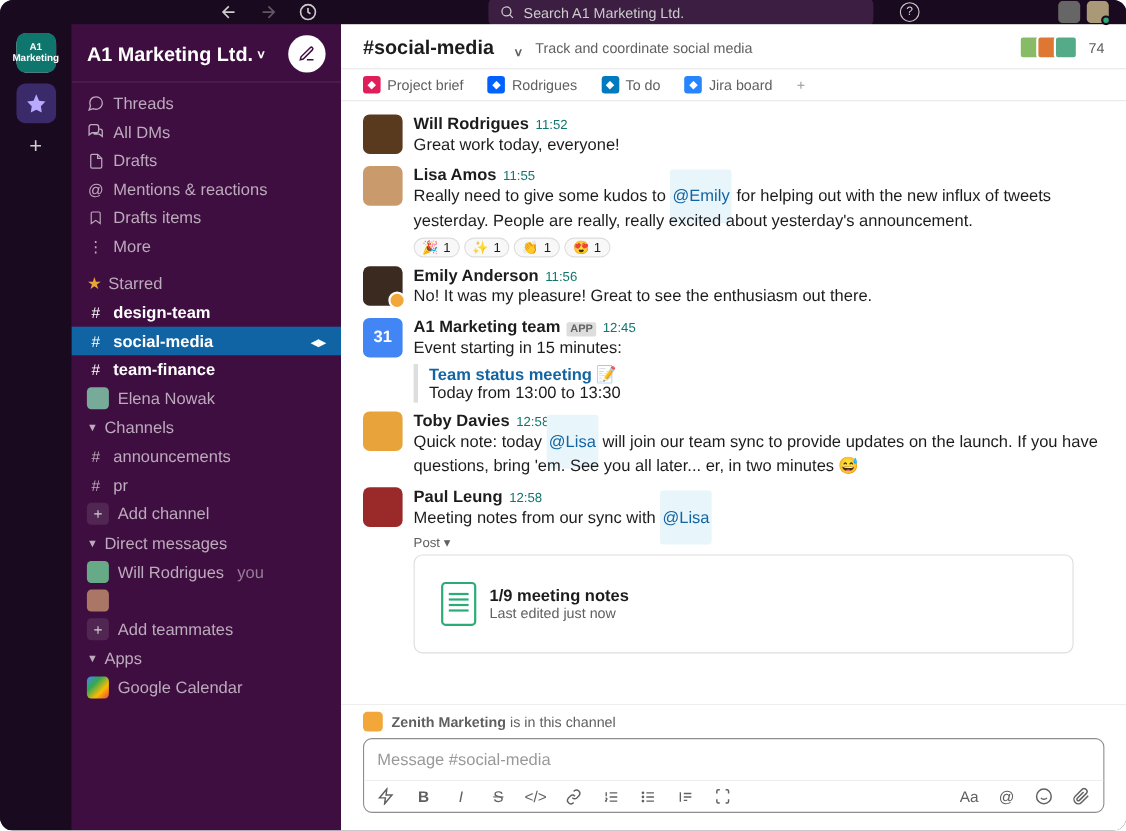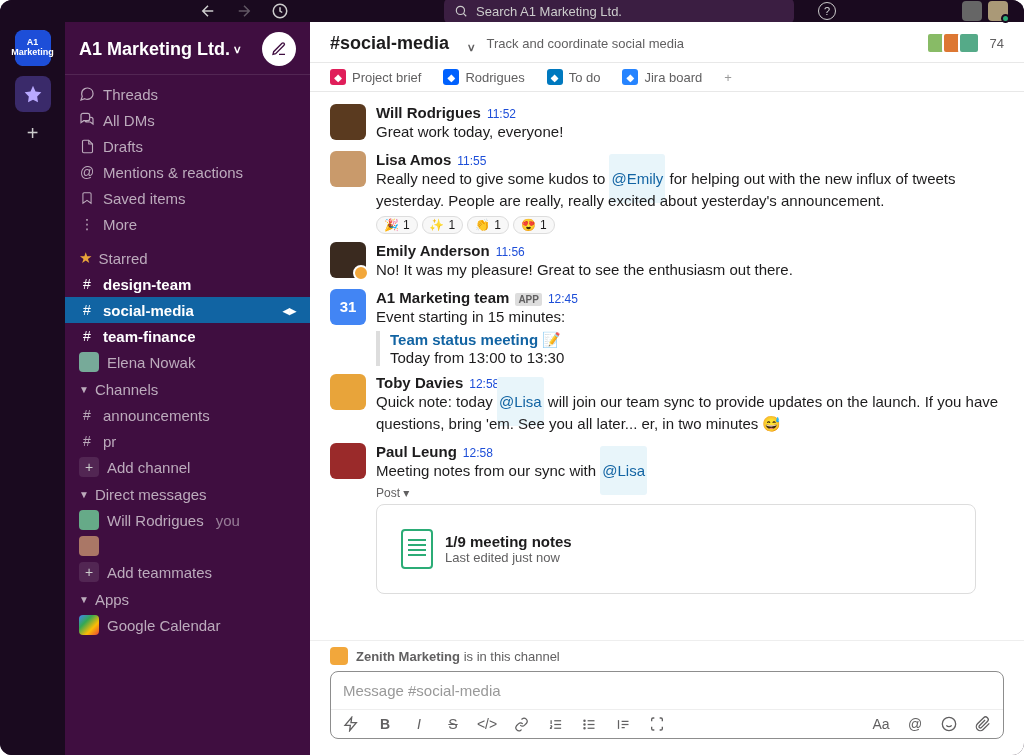--- a/index.html
+++ b/index.html
@@ -52,21 +52,21 @@
 .pins-row { display: flex; align-items: center; gap: 22px; padding: 6px 20px; border-bottom: 1px solid #e8e8e8; font-size: 13px; color: #616061; }
 .pin-item { display: flex; align-items: center; gap: 6px; cursor: pointer; }
 .pin-icon { width: 16px; height: 16px; border-radius: 3px; display: flex; align-items: center; justify-content: center; font-size: 10px; color: #fff; }
 
 .messages { flex: 1; overflow-y: auto; padding: 8px 20px 4px; }
 .msg { display: flex; gap: 10px; padding: 4px 0; }
 .msg-avatar { width: 36px; height: 36px; border-radius: 6px; flex-shrink: 0; }
 .msg-body { flex: 1; min-width: 0; }
 .msg-head { display: flex; align-items: baseline; gap: 6px; }
 .msg-author { font-weight: 900; font-size: 15px; }
-.msg-time { font-size: 12px; color: #1d4ed8; }
+.msg-time { font-size: 12px; color: #0f766e; }
 .app-badge { background: #ddd; color: #616061; font-size: 10px; padding: 1px 3px; border-radius: 2px; font-weight: 700; }
 .msg-text { font-size: 15px; line-height: 1.46; }
 .mention { color: #1264a3; background: #e8f5fa; padding: 16px 2px; border-radius: 3px; }
 .reactions { display: flex; gap: 4px; margin-top: 4px; }
 .reaction { display: flex; align-items: center; gap: 4px; background: #f8f8f8; border: 1px solid #ddd; border-radius: 12px; padding: 1px 7px; font-size: 12px; cursor: pointer; }
 .event-block { border-left: 4px solid #ddd; padding-left: 10px; margin-top: 4px; }
 .event-link { color: #1264a3; font-weight: 700; }
 .post-label { font-size: 12px; color: #616061; margin: 4px 0; }
 .attachment { border: 1px solid #ddd; border-radius: 8px; padding: 24px; display: flex; gap: 12px; align-items: center; max-width: 600px; }
 .doc-icon { width: 32px; height: 40px; border: 2px solid #2bac76; border-radius: 4px; position: relative; }
@@ -123,21 +123,21 @@
       <div class="avatar-sm" style="background:#a97">
           <div class="presence"></div>
         </div>
     </div>
   </div>
 
   <div class="main">
 
     <div class="rail">
       <div class="ws-icon sel">
-        <div class="ws-icon-inner" style="background:#1d4ed8">
+        <div class="ws-icon-inner" style="background:#0f766e">
             <span style="text-align:center;line-height:1.1">A1 Marketing</span>
           </div>
       </div>
       <div class="ws-icon" style="background:#3a2a6a">
         <svg width="20" height="20" viewBox="0 0 24 24" fill="#b9a9ff">
             <path d="M12 2l3 7 7 1-5 5 1 7-6-3-6 3 1-7-5-5 7-1z"></path>
           </svg>
       </div>
       <div class="rail-plus">+</div>
     </div>
@@ -184,21 +184,21 @@
         <div class="side-item">
             <span class="icon">@</span>
             <span>Mentions &amp; reactions</span>
           </div>
         <div class="side-item">
             <span class="icon">
               <svg width="14" height="14" viewBox="0 0 24 24" fill="none" stroke="currentColor" stroke-width="1.8">
                 <path d="M19 21l-7-5-7 5V5a2 2 0 012-2h10a2 2 0 012 2z"></path>
               </svg>
             </span>
-            <span>Saved items</span>
+            <span>Drafts items</span>
           </div>
         <div class="side-item">
             <span class="icon">⋮</span>
             <span>More</span>
           </div>
       </div>
 
       <div class="section-head">
           <span class="star">★</span>
           <span>Starred</span>

